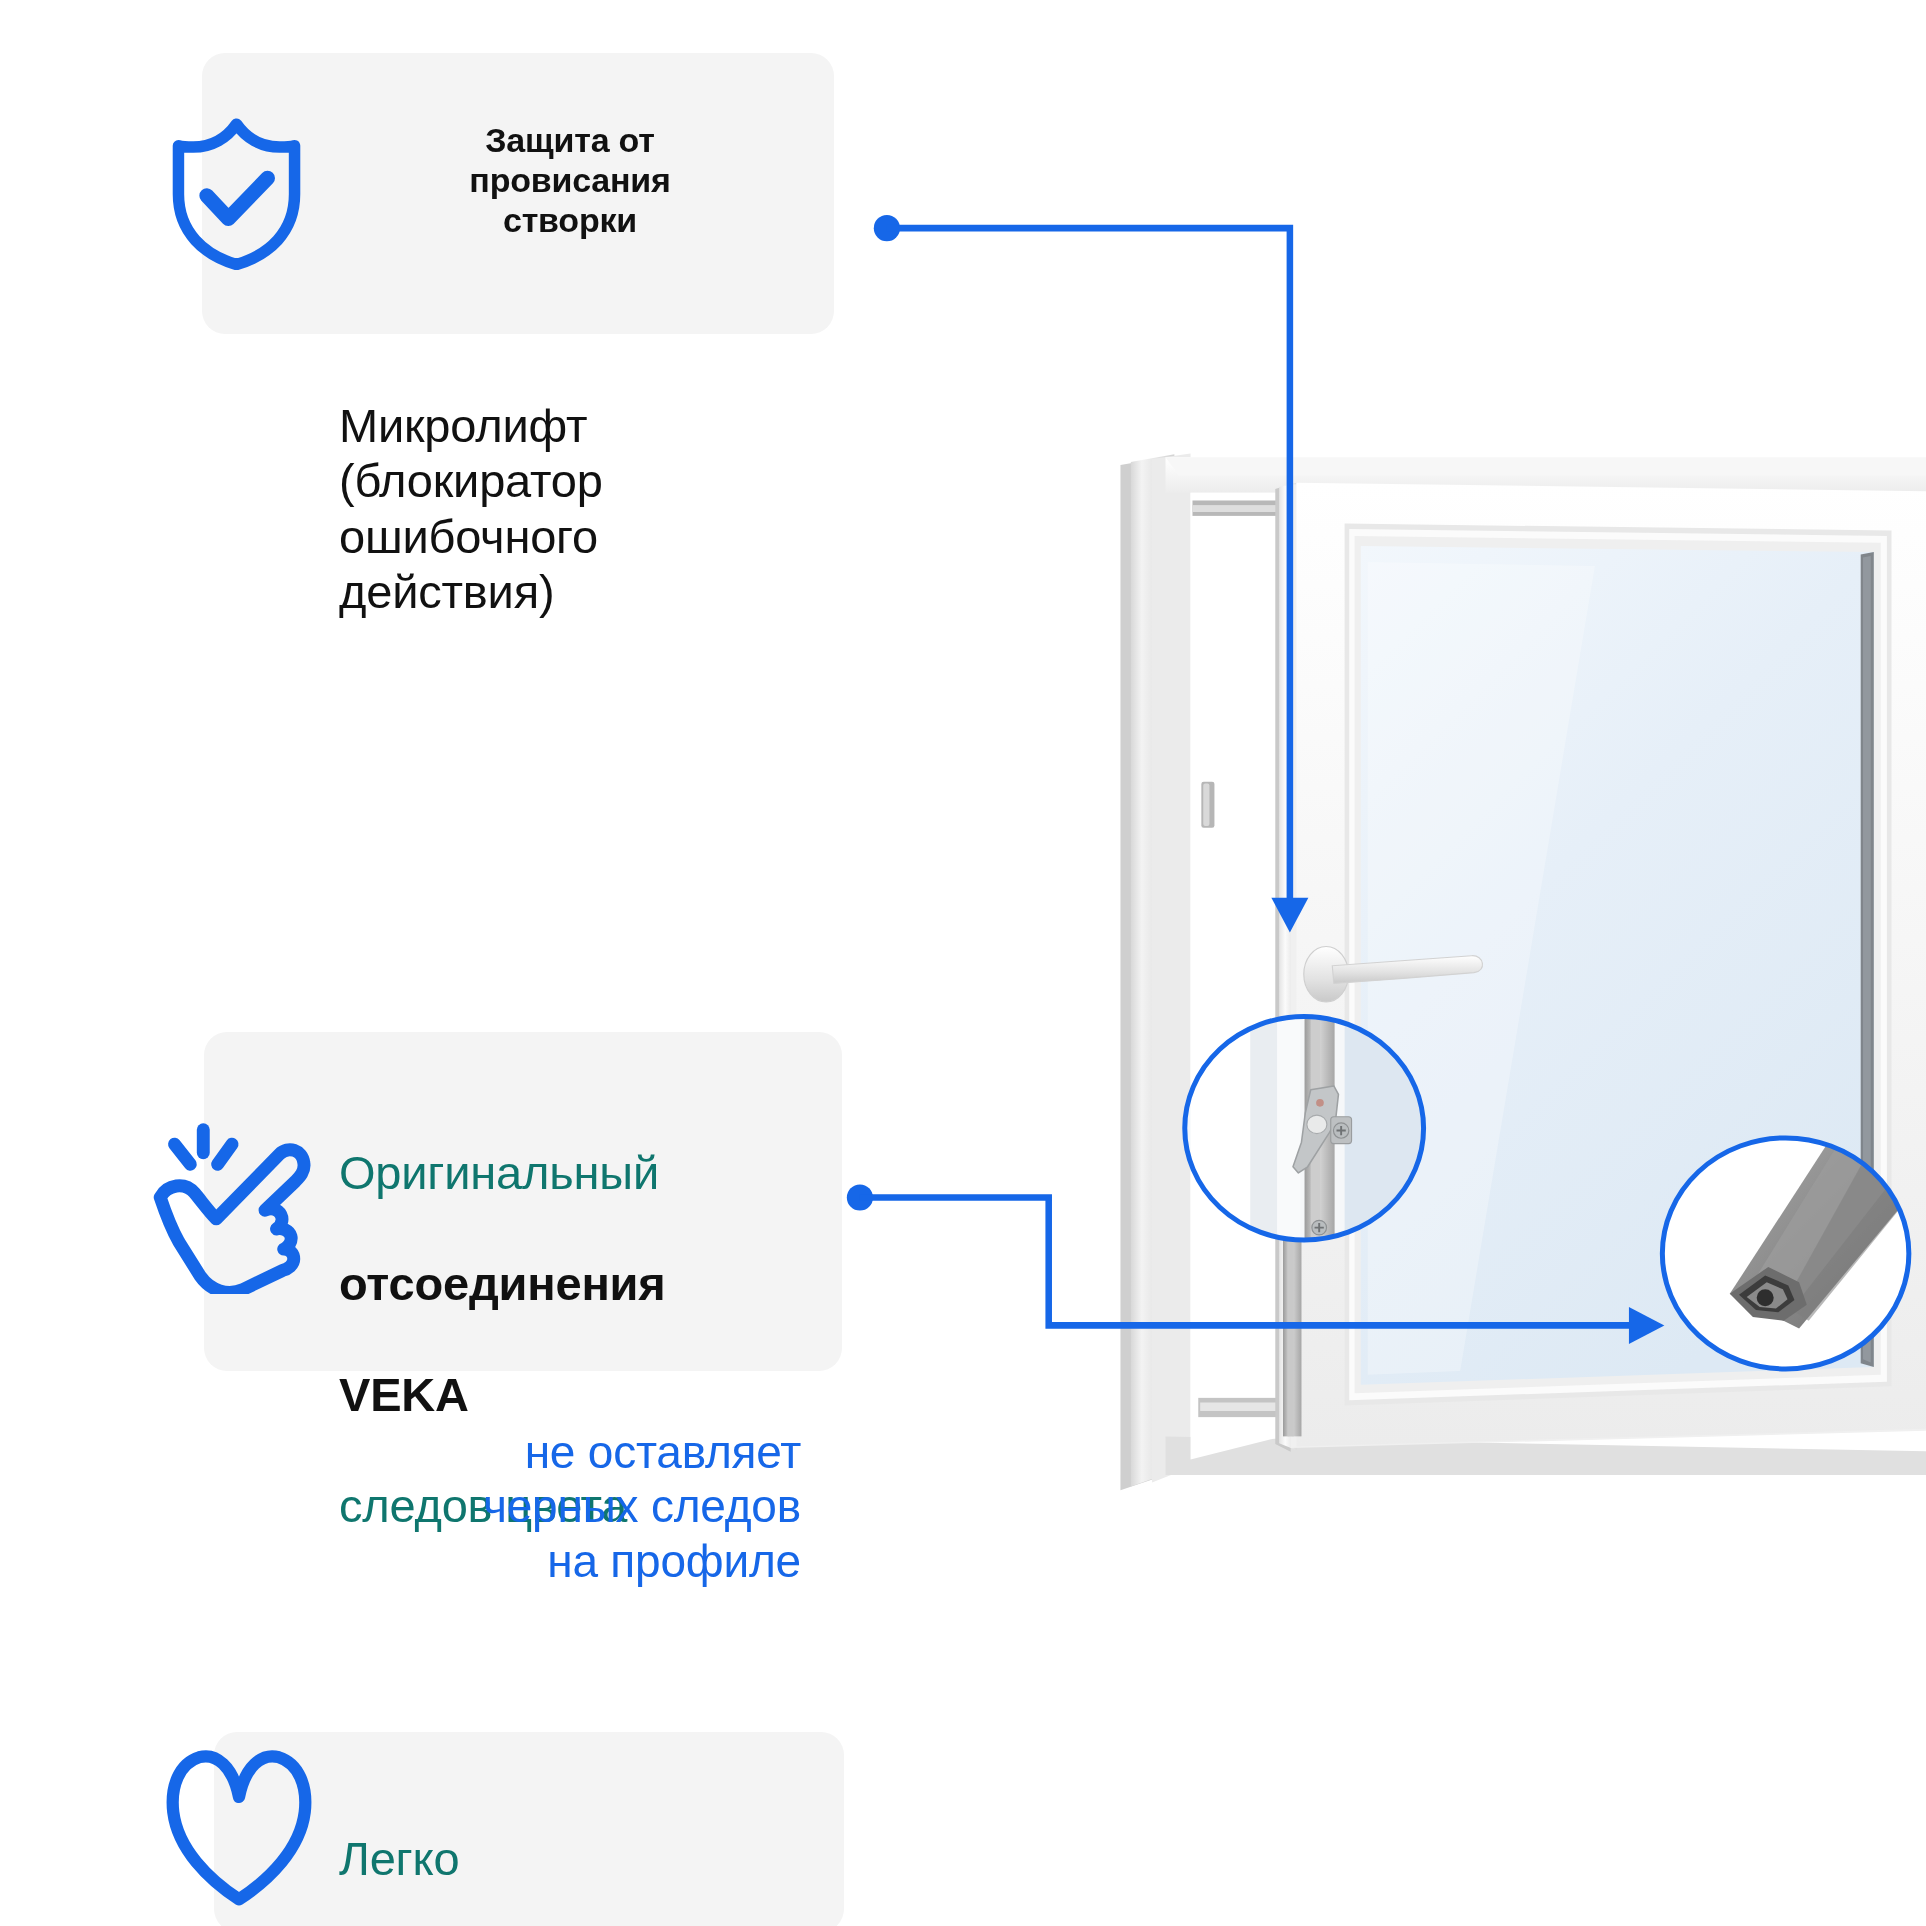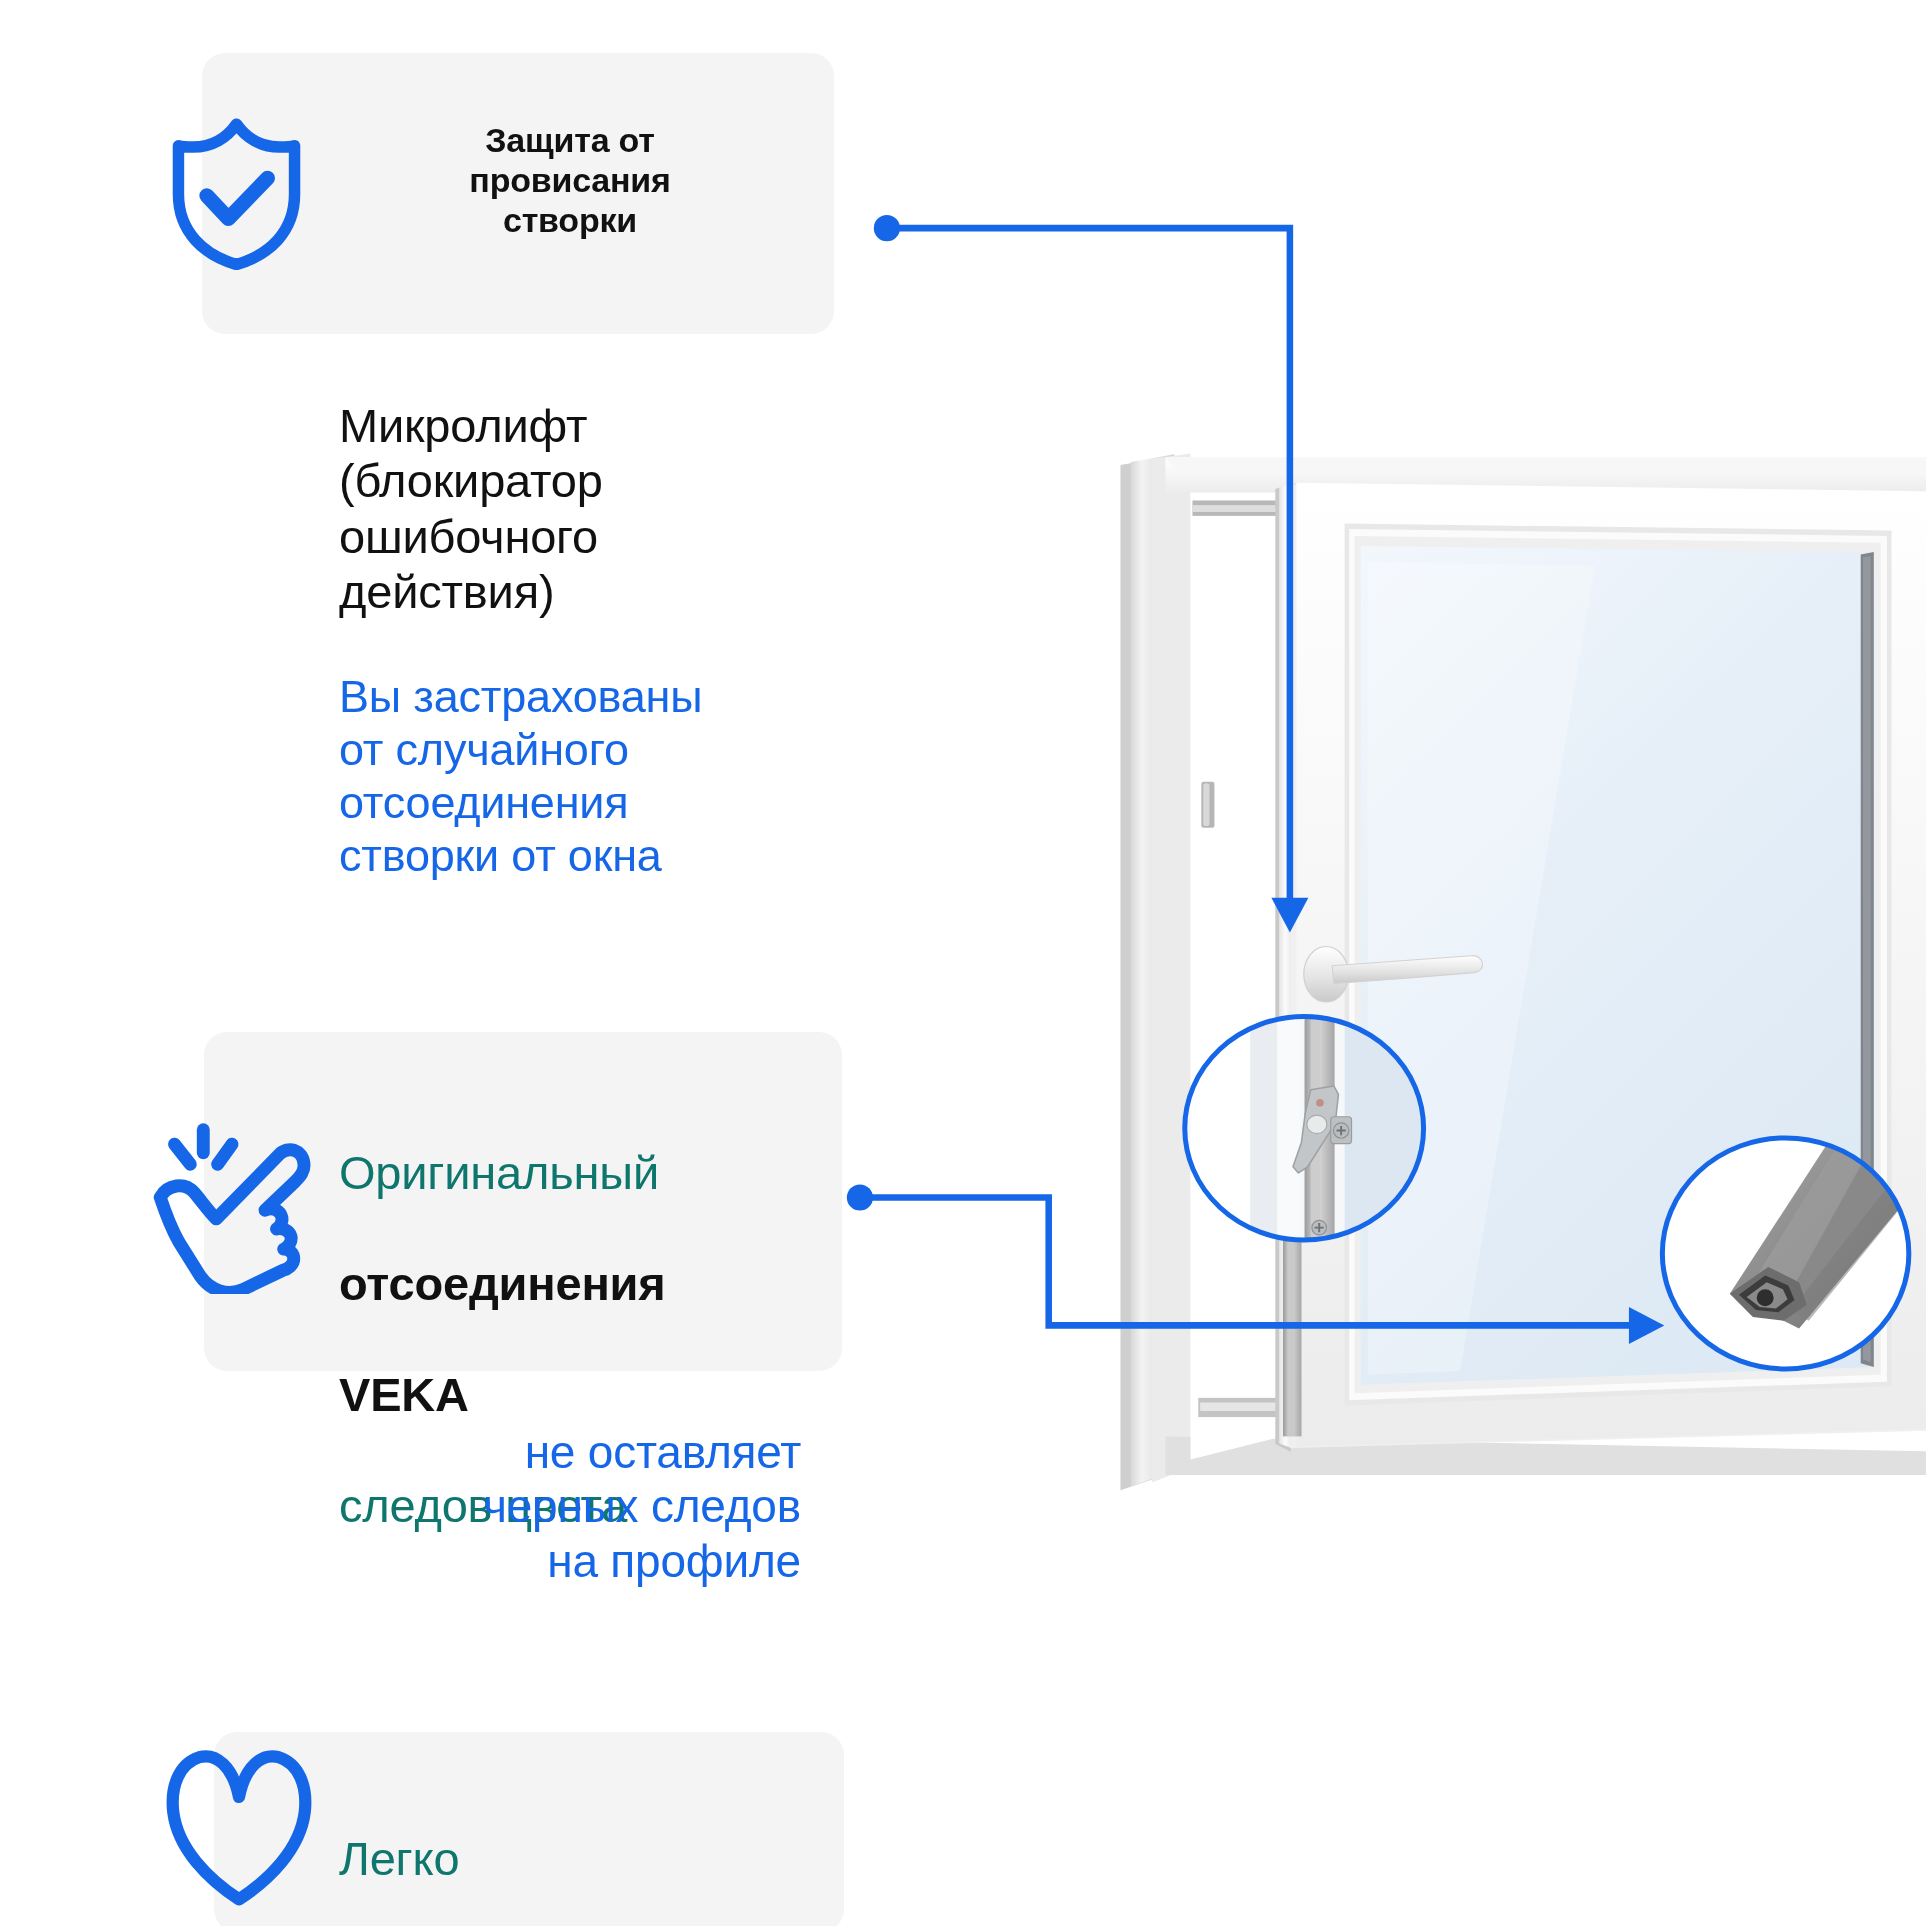--- a/index.html
+++ b/index.html
@@ -122,24 +122,20 @@
 
   <div class="tblock bold" id="txt-hinge-title">Защита от
 провисания
 створки</div>
 
   <div class="tblock reg" id="txt-microlift">Микролифт
 (блокиратор
 ошибочного
 действия)</div>
 
-  <div class="tblock blue" id="txt-insured">Вы застрахованы
-от случайного
-отсоединения
-створки от окна</div>
 
   <div class="tblock" id="txt-seal">
     <span class="ln w-reg">Оригинальный</span>
     <span class="ln w-bold">отсоединения</span>
     <span class="ln w-bold">VEKA</span>
     <span class="ln w-reg">следов цвета</span>
   </div>
 
   <div class="tblock blue" id="txt-no-marks">не оставляет
 черных следов

